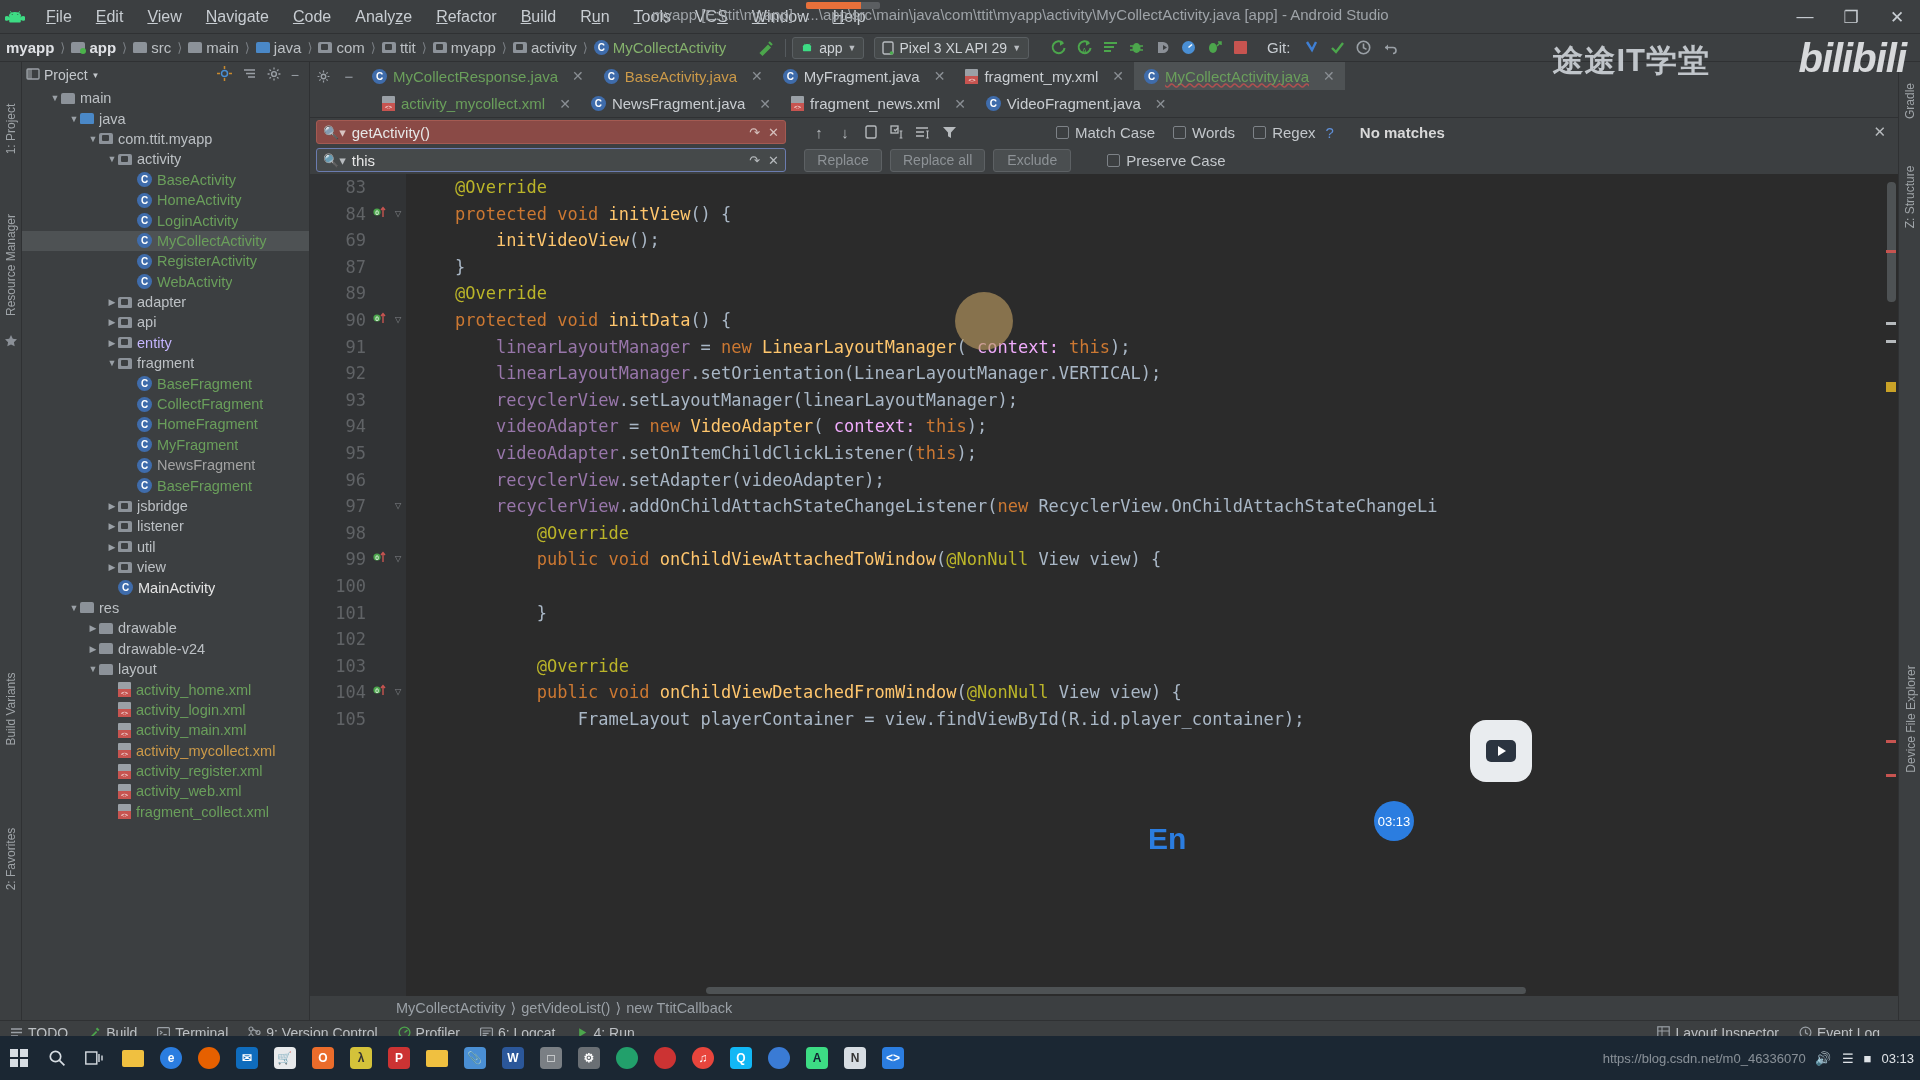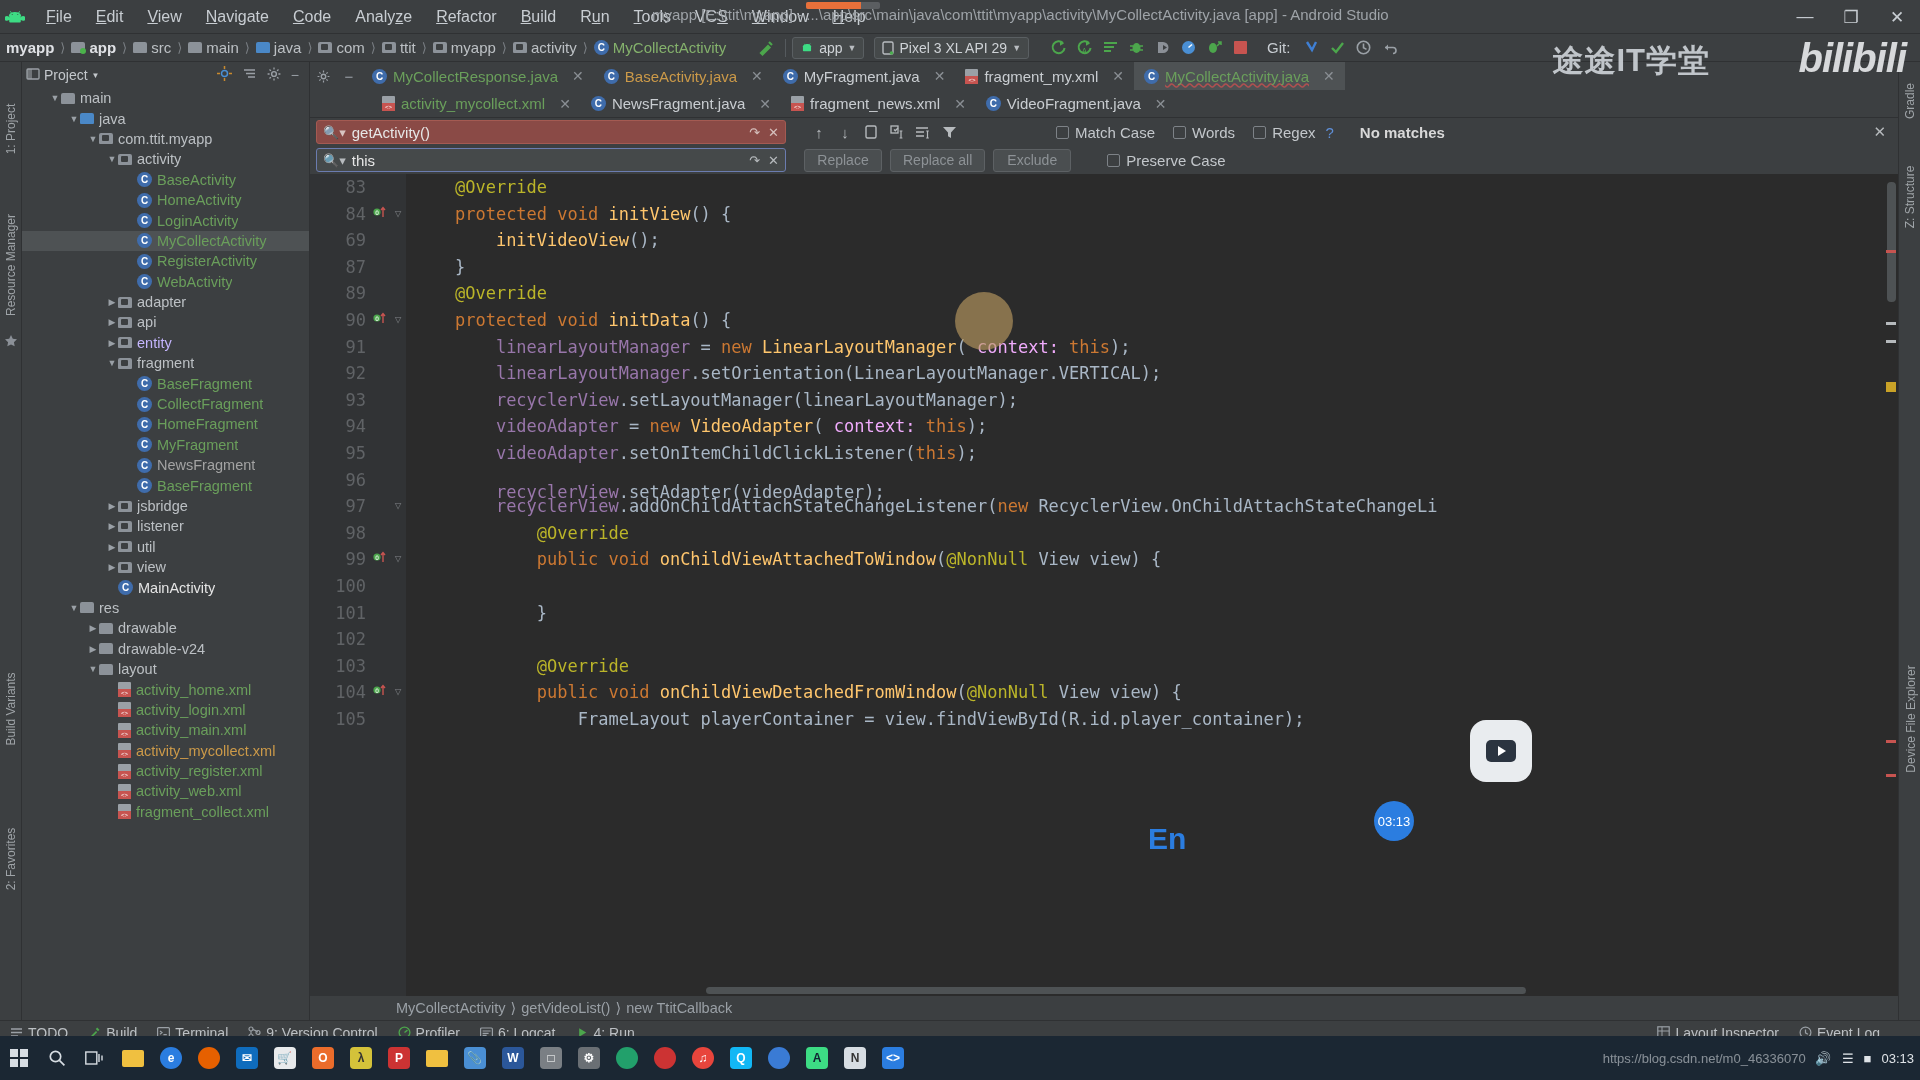--- a/index.html
+++ b/index.html
@@ -783,21 +783,21 @@
           <div class="ln"><span class="lnum">90</span><span class="gmark"><svg width="14" height="16" viewBox="0 0 14 16">
                 <circle cx="4" cy="8" r="3.6" fill="#4ca64c"></circle>
                 <text x="4" y="11" font-size="6" fill="#fff" text-anchor="middle">O</text>
                 <path d="M10 13V4M8 6l2-2.4L12 6" stroke="#c75450" stroke-width="1.4" fill="none"></path>
               </svg></span><span class="fold-h">▽</span><span class="code" style="position:absolute;left:100px;"><span class="">    </span><span class="k">protected void </span><span class="fn">initData</span><span class="ty">() {</span></span></div>
           <div class="ln"><span class="lnum">91</span><span class="code" style="position:absolute;left:100px;"><span class="">        </span><span class="pr">linearLayoutManager</span><span class="ty"> = </span><span class="k">new </span><span class="fn">LinearLayoutManager</span><span class="ty">(</span><span class="hint"> context: </span><span class="k">this</span><span class="ty">);</span></span></div>
           <div class="ln"><span class="lnum">92</span><span class="code" style="position:absolute;left:100px;"><span class="">        </span><span class="pr">linearLayoutManager</span><span class="ty">.setOrientation(LinearLayoutManager.VERTICAL);</span></span></div>
           <div class="ln"><span class="lnum">93</span><span class="code" style="position:absolute;left:100px;"><span class="">        </span><span class="pr">recyclerView</span><span class="ty">.setLayoutManager(linearLayoutManager);</span></span></div>
           <div class="ln"><span class="lnum">94</span><span class="code" style="position:absolute;left:100px;"><span class="">        </span><span class="pr">videoAdapter</span><span class="ty"> = </span><span class="k">new </span><span class="fn">VideoAdapter</span><span class="ty">(</span><span class="hint"> context: </span><span class="k">this</span><span class="ty">);</span></span></div>
           <div class="ln"><span class="lnum">95</span><span class="code" style="position:absolute;left:100px;text-align:right;"><span class="">        </span><span class="pr">videoAdapter</span><span class="ty">.setOnItemChildClickListener(</span><span class="k">this</span><span class="ty">);</span></span></div>
-          <div class="ln"><span class="lnum">96</span><span class="code" style="position:absolute;left:100px;margin-top:12px;"><span class="">        </span><span class="pr">recyclerView</span><span class="ty">.setAdapter(videoAdapter);</span></span></div>
+          <div class="ln"><span class="lnum">96</span><span class="code" style="position:absolute;left:100px;"><span class="">        </span><span class="pr">recyclerView</span><span class="ty">.setAdapter(videoAdapter);</span></span></div>
           <div class="ln"><span class="lnum">97</span><span class="fold-h">▽</span><span class="code" style="position:absolute;left:100px;"><span class="">        </span><span class="pr">recyclerView</span><span class="ty">.addOnChildAttachStateChangeListener(</span><span class="k">new </span><span class="ty">RecyclerView.OnChildAttachStateChangeLi</span></span></div>
           <div class="ln"><span class="lnum">98</span><span class="code" style="position:absolute;left:100px;"><span class="an">            @Override</span></span></div>
           <div class="ln"><span class="lnum">99</span><span class="gmark"><svg width="14" height="16" viewBox="0 0 14 16">
                 <circle cx="4" cy="8" r="3.6" fill="#4ca64c"></circle>
                 <text x="4" y="11" font-size="6" fill="#fff" text-anchor="middle">O</text>
                 <path d="M10 13V4M8 6l2-2.4L12 6" stroke="#c75450" stroke-width="1.4" fill="none"></path>
               </svg></span><span class="fold-h">▽</span><span class="code" style="position:absolute;left:100px;"><span class="">            </span><span class="k">public void </span><span class="fn">onChildViewAttachedToWindow</span><span class="ty">(</span><span class="an">@NonNull </span><span class="ty">View view) {</span></span></div>
           <div class="ln"><span class="lnum">100</span><span class="code" style="position:absolute;left:100px;"><span class=""></span></span></div>
           <div class="ln"><span class="lnum">101</span><span class="code" style="position:absolute;left:100px;"><span class="ty">            }</span></span></div>
           <div class="ln"><span class="lnum">102</span><span class="code" style="position:absolute;left:100px;"><span class=""></span></span></div>

